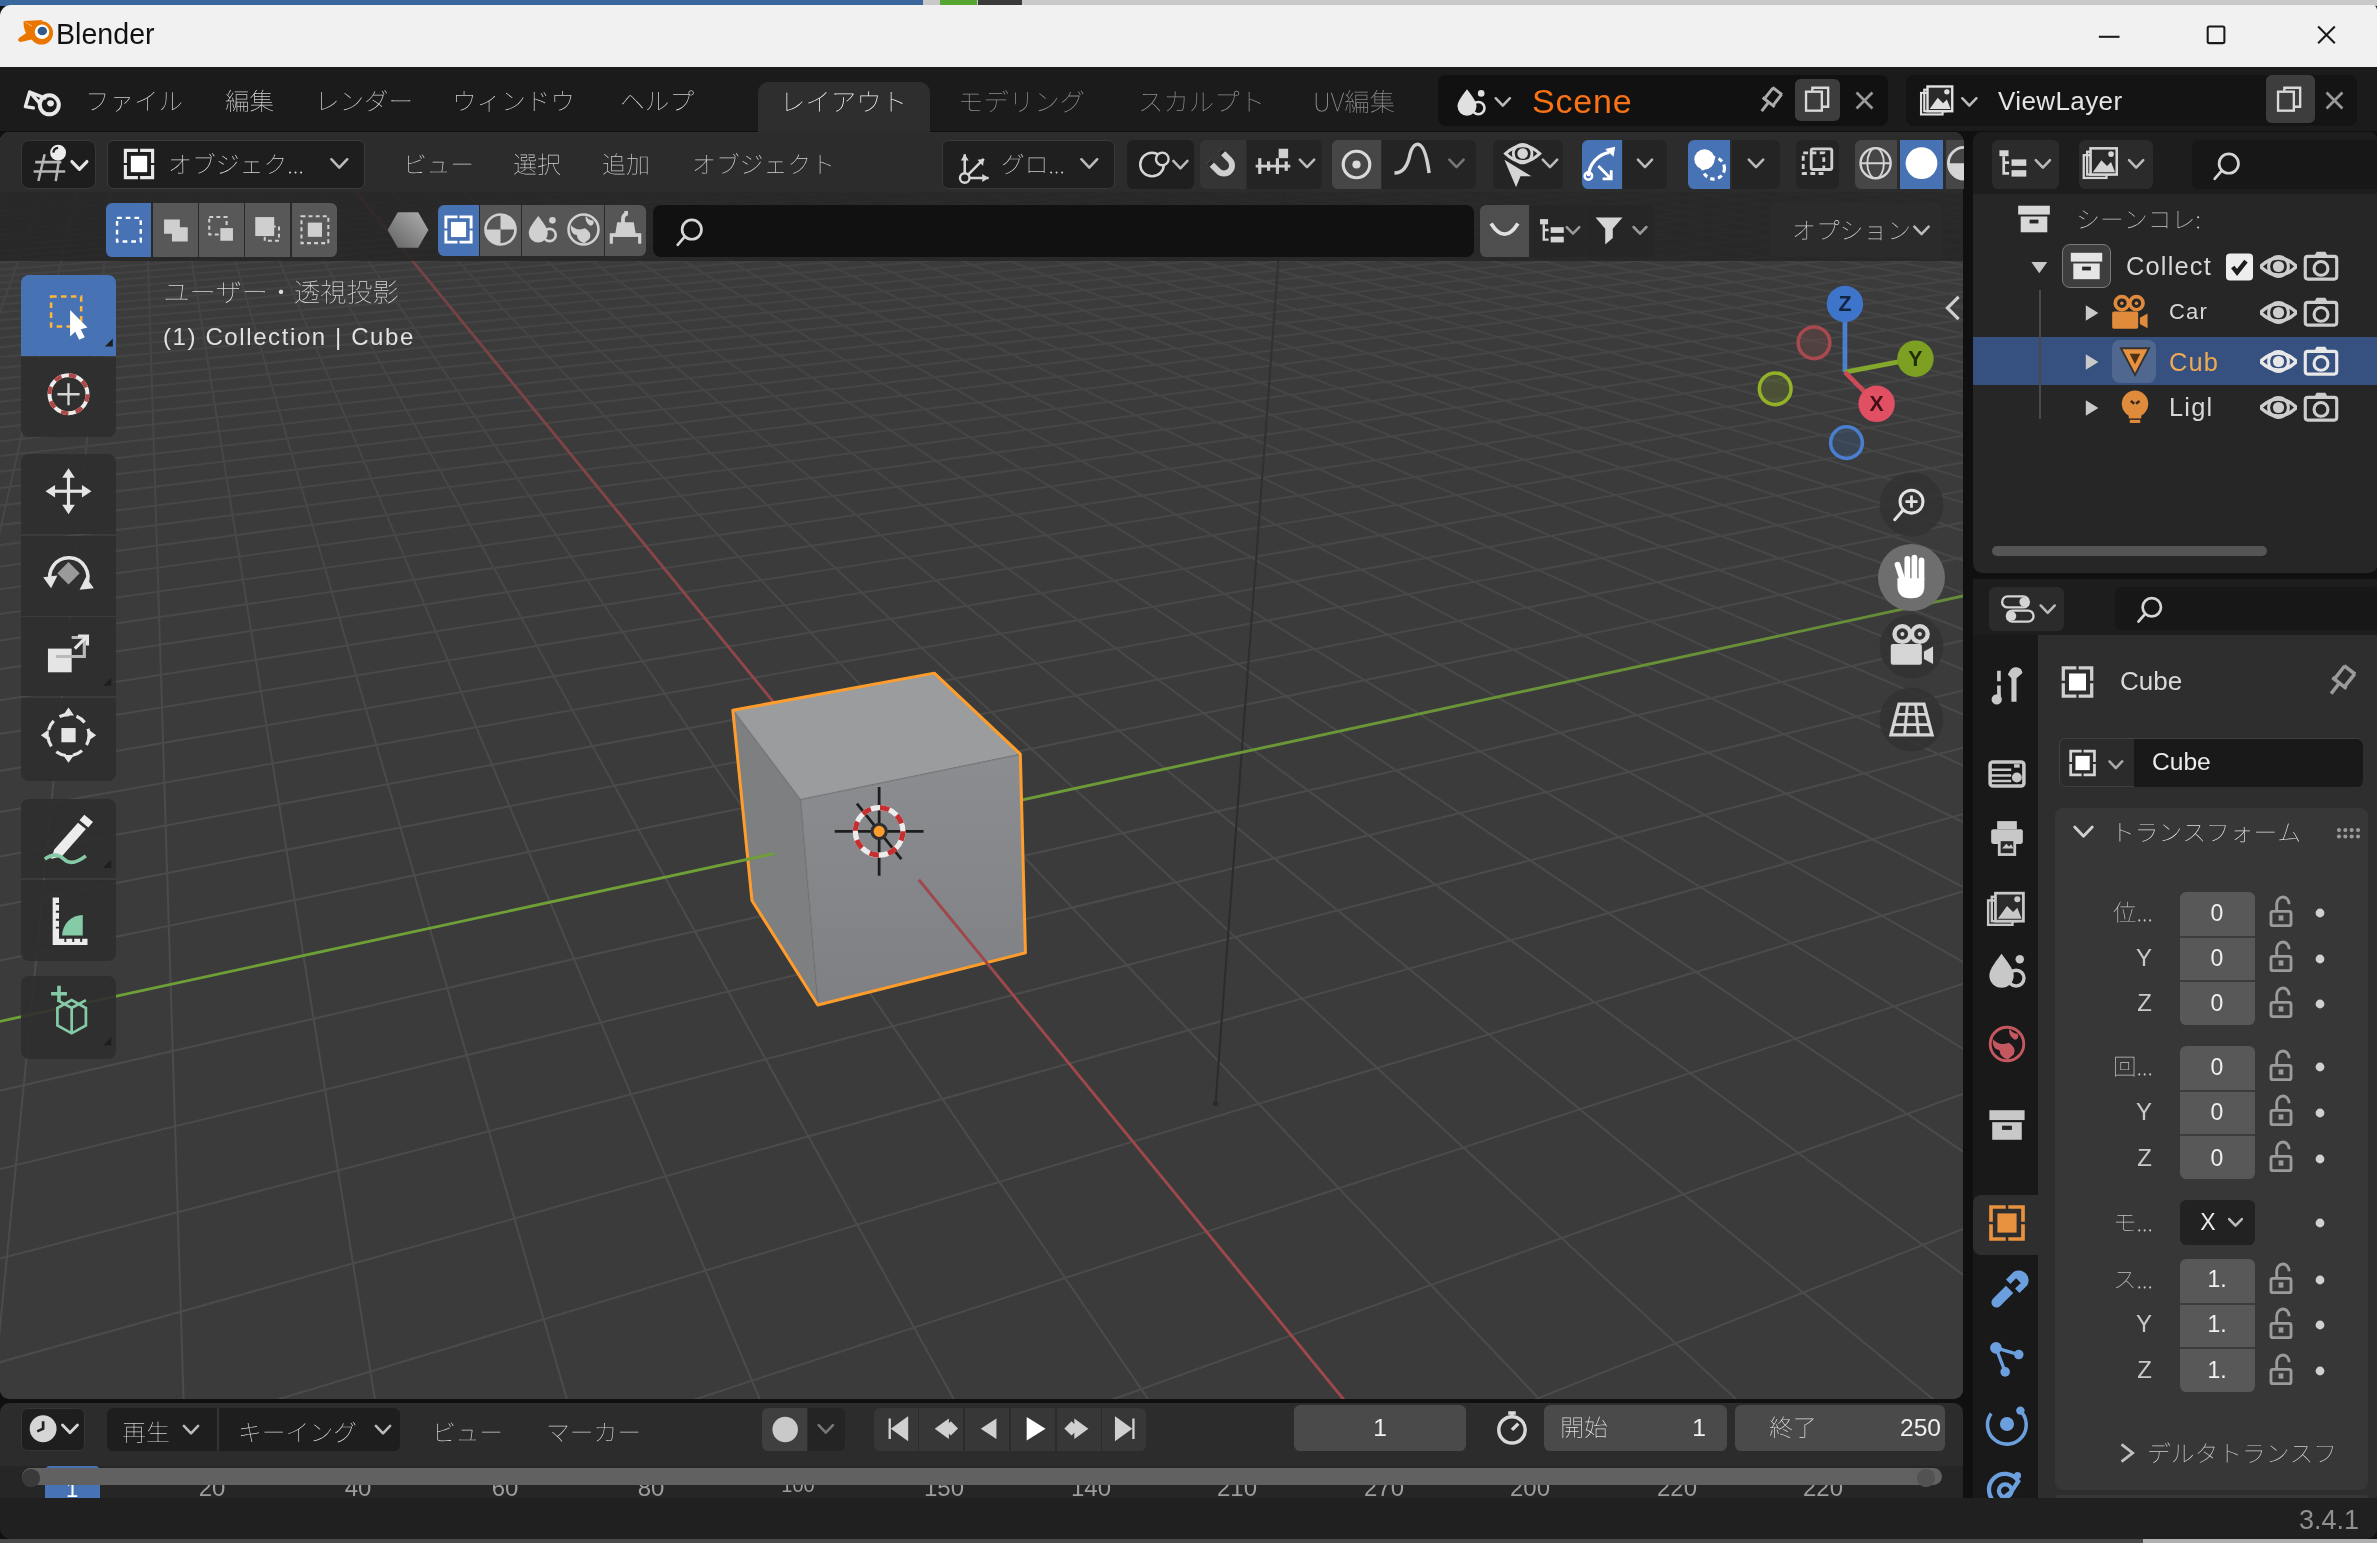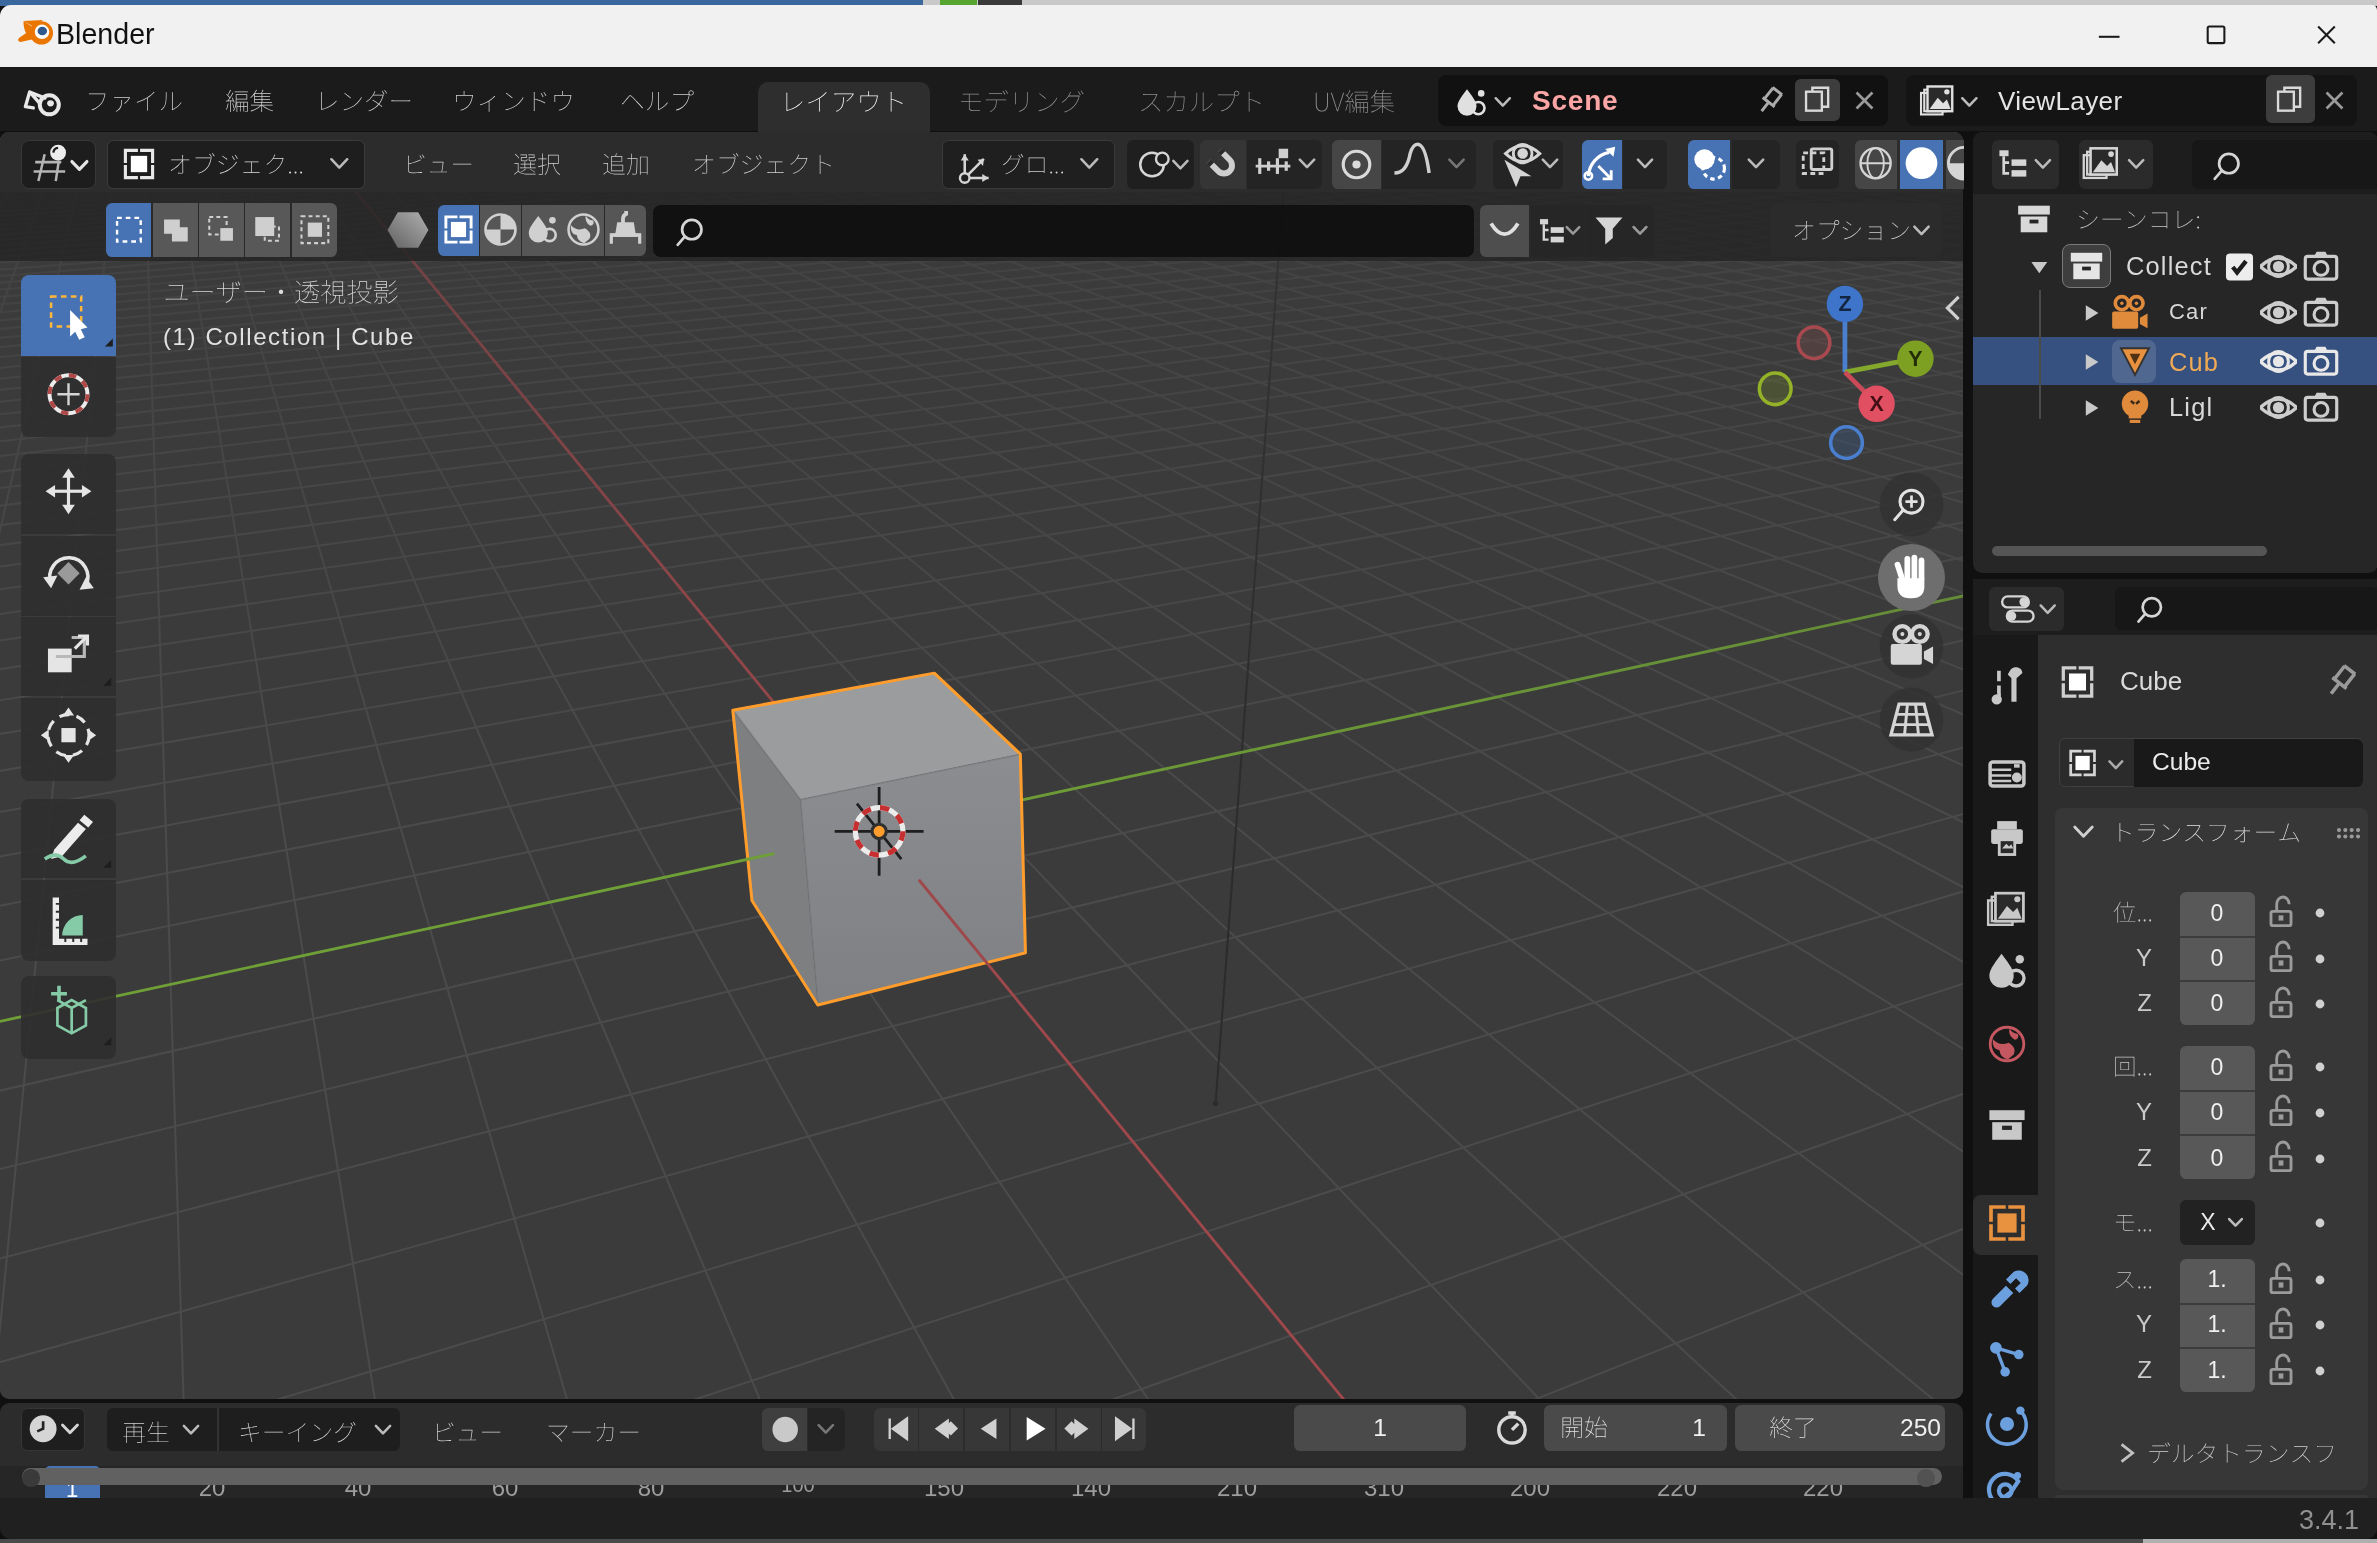--- a/index.html
+++ b/index.html
@@ -88,21 +88,21 @@
     <path transform="translate(39.2,35.2) scale(0.032000,-0.032000)" d="M610 338H639V-59H610ZM752 338H781V-59H752ZM398 765H932V735H398ZM489 170H917V140H489ZM439 648H469V416Q469 364 464 304Q460 245 448 184Q435 122 410 64Q386 5 346 -46Q344 -43 340 -39Q335 -35 331 -32Q327 -28 323 -26Q362 23 385 79Q408 135 420 194Q431 253 435 310Q439 366 439 417ZM453 648H907V439H453V469H877V619H453ZM472 347H915V318H501V-71H472ZM899 347H928V-30Q928 -44 924 -52Q921 -60 910 -65Q900 -68 880 -69Q860 -70 830 -70Q829 -64 826 -56Q822 -48 819 -41Q845 -42 863 -42Q881 -42 888 -42Q899 -41 899 -30ZM213 831 241 817Q225 782 204 742Q184 703 164 666Q143 629 124 601L101 613Q119 641 140 680Q161 719 180 759Q200 799 213 831ZM318 721 347 708Q316 653 277 590Q238 527 198 468Q157 410 121 366L98 378Q125 411 155 454Q185 496 215 543Q245 590 272 636Q298 682 318 721ZM49 647 69 663Q97 638 125 608Q153 579 176 550Q200 522 214 499L194 479Q180 503 156 532Q133 562 105 592Q77 622 49 647ZM273 503 300 512Q320 480 338 443Q356 406 370 372Q384 337 390 310L361 298Q355 325 341 360Q327 396 310 434Q292 471 273 503ZM35 385Q95 387 178 391Q261 395 351 399L350 370Q265 366 184 362Q102 357 39 354ZM294 271 321 278Q339 235 353 184Q367 132 371 95L342 87Q338 125 325 176Q312 228 294 271ZM113 275 143 270Q131 200 112 133Q93 66 67 18Q65 20 60 22Q54 25 48 28Q43 31 39 32Q67 79 84 144Q102 208 113 275ZM211 379H240V-70H211Z"></path>
     <path transform="translate(71.2,35.2) scale(0.032000,-0.032000)" d="M59 222H942V192H59ZM203 581H834V552H203ZM203 460H839V430H203ZM203 702H866V672H203ZM494 690H524V324H494ZM483 318H513V-70H483ZM460 216 487 201Q451 161 401 123Q351 85 294 51Q236 17 178 -10Q119 -37 66 -55Q62 -48 56 -40Q49 -32 43 -28Q97 -11 156 14Q215 40 272 72Q328 105 377 142Q426 178 460 216ZM535 214Q570 177 620 142Q669 106 726 76Q784 46 844 22Q904 -2 960 -17Q957 -20 953 -25Q949 -30 946 -34Q942 -39 939 -44Q884 -27 824 -2Q763 23 704 55Q646 87 596 124Q545 160 509 199ZM537 831 570 824Q553 789 534 750Q514 712 496 685L470 692Q487 720 507 760Q527 801 537 831ZM271 832 304 827Q279 776 244 718Q208 660 162 602Q116 545 58 495Q55 499 50 502Q46 506 42 509Q38 512 34 514Q90 562 136 618Q181 673 216 729Q250 785 271 832ZM186 680H216V335H915V306H186Z"></path>
   </svg>
 <div style="position:absolute;left:1438px;top:75px;width:450px;height:51px;background:#111111;border-radius:8px"></div>
 <svg style="position:absolute;left:1446px;top:82px;" width="71" height="38" viewBox="0 0 90 48">
     <path d="M26.6 9.0 C35.6 21.0 38.6 25.5 38.6 30.6 A12.0 12.0 0 1 1 14.600000000000001 30.6 C14.600000000000001 25.5 17.6 21.0 26.6 9.0 Z" fill="#e0e0e0"></path>
     <circle cx="41.0" cy="33.0" r="7.800000000000001" fill="none" stroke="#e0e0e0" stroke-width="3.3"></circle>
     <circle cx="44.6" cy="14.4" r="4.2" fill="#e0e0e0"></circle>
     <path d="M63 20.5L72 29.95L81 20.5" fill="none" stroke="#bbb" stroke-width="3.2" stroke-linecap="round" stroke-linejoin="round"></path>
   </svg>
-<div style="position:absolute;left:1532px;top:101px;transform:translateY(-50%) ;font-size:28px;font-weight:700;color:#fca5a5;letter-spacing:0.8px;white-space:nowrap">Scene</div>
+<div style="position:absolute;left:1532px;top:101px;transform:translateY(-50%) ;font-size:34px;font-weight:400;color:#f97316;letter-spacing:0.8px;white-space:nowrap">Scene</div>
 <svg style="position:absolute;left:1750px;top:83px;" width="40" height="35" viewBox="0 0 50 44">
     <g transform="rotate(38 25 22)" fill="none" stroke="#ababab" stroke-width="3.74">
       <path d="M17.52 7.039999999999999 h14.96 M15.479999999999999 24.72 h19.040000000000003 M18.2 7.039999999999999 v17.0 m13.600000000000001 -17.0 v17.0"></path>
       <path d="M25 24.72 v14.28"></path>
     </g>
   </svg>
 <div style="position:absolute;left:1795px;top:79px;width:45px;height:42px;background:#3d3d3d;border-radius:5.6px"></div>
 <svg style="position:absolute;left:1795px;top:79px;" width="45" height="42" viewBox="0 0 57 53">
     <rect x="14" y="16" width="20" height="24" fill="none" stroke="#d9d9d9" stroke-width="3"></rect>
     <path d="M22 16 v-5 h20 v24 h-8" fill="none" stroke="#d9d9d9" stroke-width="3"></path>
@@ -1013,21 +1013,21 @@
 <div style="position:absolute;right:436px;top:1428px;transform:translateY(-50%) ;font-size:24.6px;font-weight:400;color:#f0f0f0;white-space:nowrap">250</div>
 <div style="position:absolute;left:0;top:1466px;width:1963px;height:32px;overflow:hidden">
     <div style="position:absolute;left:212px;top:8px;transform:translateX(-50%);font-size:24px;color:#9d9d9d">20</div>
     <div style="position:absolute;left:358px;top:8px;transform:translateX(-50%);font-size:24px;color:#9d9d9d">40</div>
     <div style="position:absolute;left:505px;top:8px;transform:translateX(-50%);font-size:24px;color:#9d9d9d">60</div>
     <div style="position:absolute;left:651px;top:8px;transform:translateX(-50%);font-size:24px;color:#9d9d9d">80</div>
     <div style="position:absolute;left:798px;top:8px;transform:translateX(-50%);font-size:20px;color:#9d9d9d">100</div>
     <div style="position:absolute;left:944px;top:8px;transform:translateX(-50%);font-size:24px;color:#9d9d9d">150</div>
     <div style="position:absolute;left:1091px;top:8px;transform:translateX(-50%);font-size:24px;color:#9d9d9d">140</div>
     <div style="position:absolute;left:1237px;top:8px;transform:translateX(-50%);font-size:24px;color:#9d9d9d">210</div>
-    <div style="position:absolute;left:1384px;top:8px;transform:translateX(-50%);font-size:24px;color:#9d9d9d">310</div>
+    <div style="position:absolute;left:1384px;top:8px;transform:translateX(-50%);font-size:24px;color:#9d9d9d">270</div>
     <div style="position:absolute;left:1530px;top:8px;transform:translateX(-50%);font-size:24px;color:#9d9d9d">200</div>
     <div style="position:absolute;left:1677px;top:8px;transform:translateX(-50%);font-size:24px;color:#9d9d9d">220</div>
     <div style="position:absolute;left:1823px;top:8px;transform:translateX(-50%);font-size:24px;color:#9d9d9d">220</div>
     <div style="position:absolute;left:45px;top:0px;width:55px;height:32px;background:#4772b3;border-radius:4.8px 4.8px 0 0"></div>
     <div style="position:absolute;left:72px;top:11px;transform:translateX(-50%);font-size:22px;color:#fff">1</div>
     <div style="position:absolute;left:22px;top:1.6px;width:1920px;height:17.5px;background:#616161;border-radius:8.7px"></div>
     <div style="position:absolute;left:22px;top:3.2px;width:17.5px;height:17.5px;background:#3a3a3a;border-radius:8.7px"></div>
     <div style="position:absolute;left:1917px;top:3.2px;width:17.5px;height:17.5px;background:#525252;border-radius:8.7px"></div>
   </div>
 <div style="position:absolute;left:1973px;top:132px;width:405px;height:441px;border-radius:9.5px;overflow:hidden;background:#262626">

